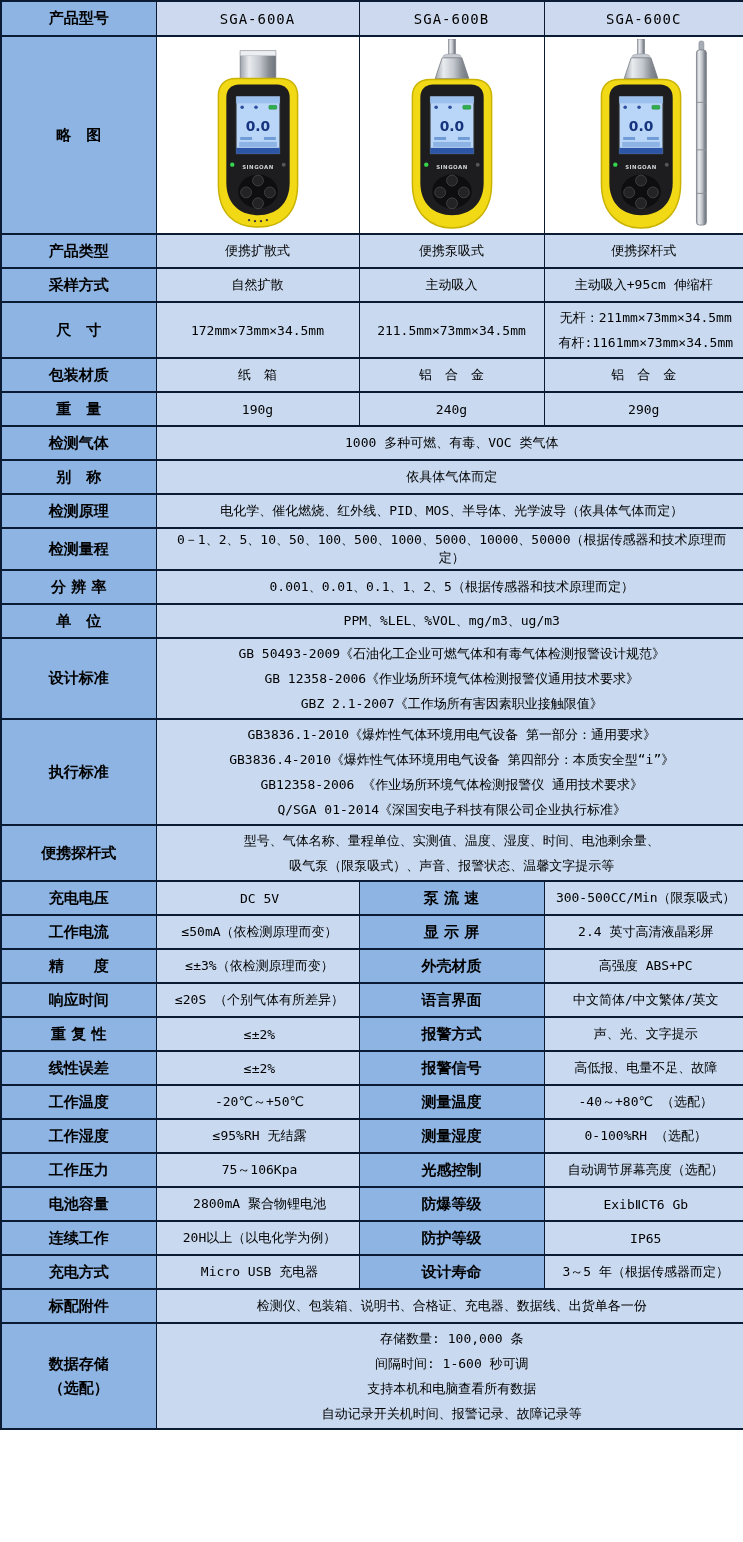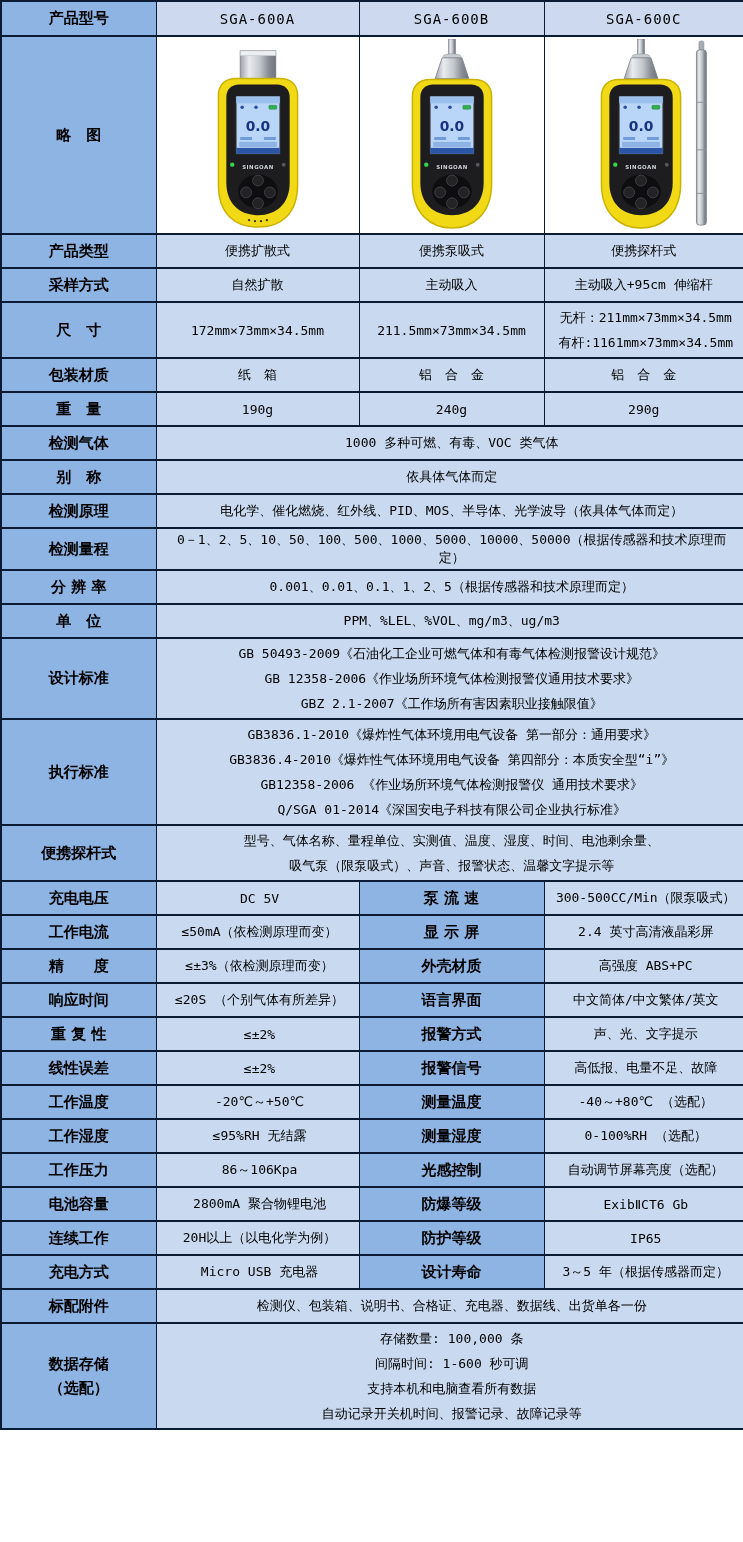--- a/index.html
+++ b/index.html
@@ -313,21 +313,21 @@
         <td class="value-cell left">-40～+80℃ （选配）</td>
       </tr>
       <tr style="height: 34px;">
         <th class="label-cell">工作湿度</th>
         <td class="value-cell left">≤95%RH 无结露</td>
         <th class="label-cell">测量湿度</th>
         <td class="value-cell left">0-100%RH （选配）</td>
       </tr>
       <tr style="height: 34px;">
         <th class="label-cell">工作压力</th>
-        <td class="value-cell left">86～106Kpa</td>
+        <td class="value-cell left">75～106Kpa</td>
         <th class="label-cell">光感控制</th>
         <td class="value-cell left">自动调节屏幕亮度（选配）</td>
       </tr>
       <tr style="height: 34px; padding-left: 26px;">
         <th class="label-cell">电池容量</th>
         <td class="value-cell left">2800mA 聚合物锂电池</td>
         <th class="label-cell">防爆等级</th>
         <td class="value-cell left">ExibⅡCT6 Gb</td>
       </tr>
       <tr style="height: 34px;">

